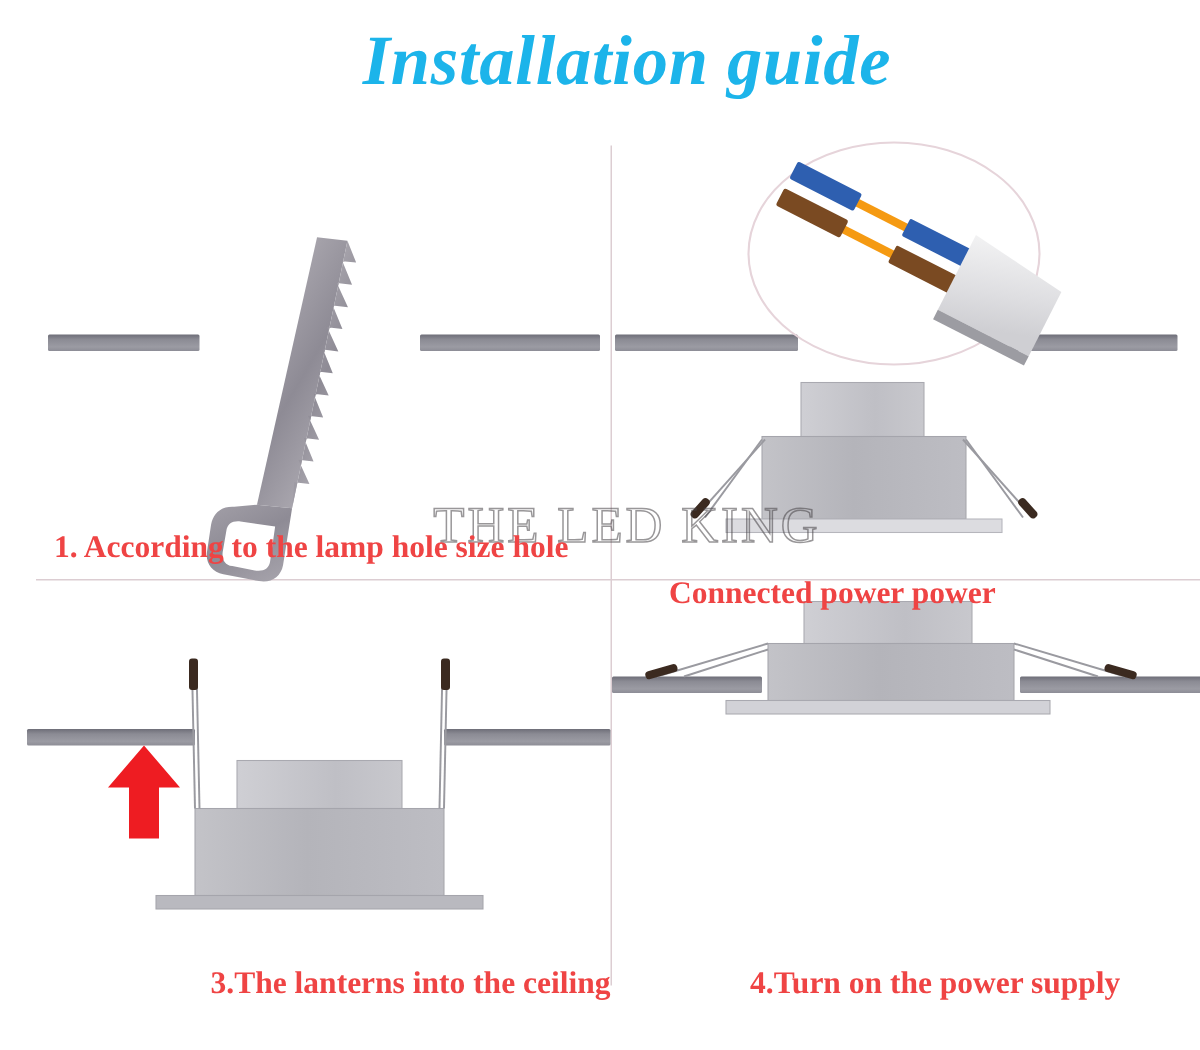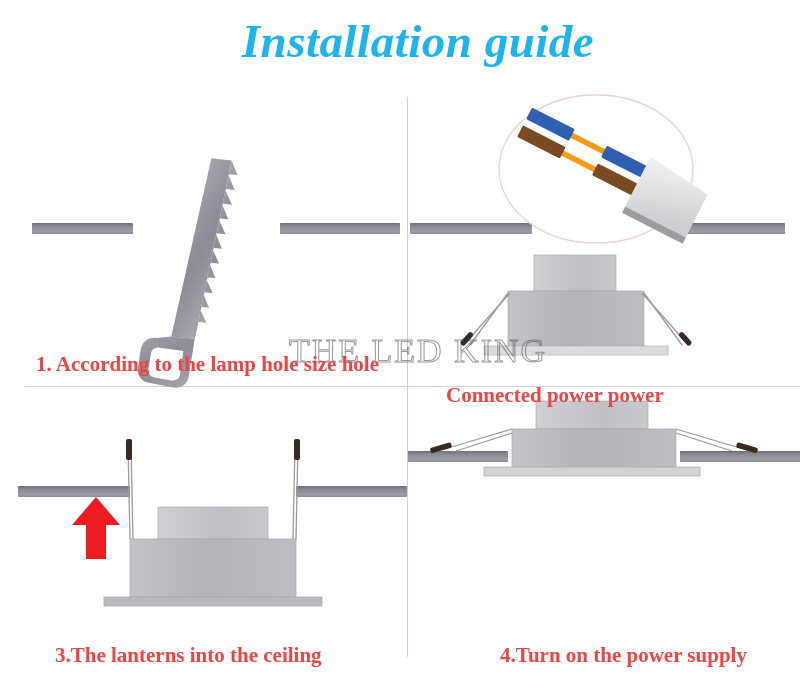--- a/index.html
+++ b/index.html
@@ -72,21 +72,21 @@
     position: absolute;
     font-family: Liberation Serif, serif;
     font-weight: bold;
     font-size: 21px;
     color: #ef4444;
     line-height: 19px;
     white-space: pre;
   }
   .cap1 { left: 18px;  top: 355px; }
   .cap2 { left: 418px; top: 348px; }
-  .cap3 { left: 16px;  top: 627px; width: 389px; text-align: left; }
+  .cap3 { left: 0;  top: 627px; width: 389px; text-align: right; }
   .cap4 { left: 390px; top: 627px; width: 410px; text-align: center; }
   .cap3 .ctext, .cap4 .ctext { display: inline; }
 
   
   .watermark {
     position: absolute;
     left: 0;
     top: 332px;
     width: 800px;
     text-align: center;

